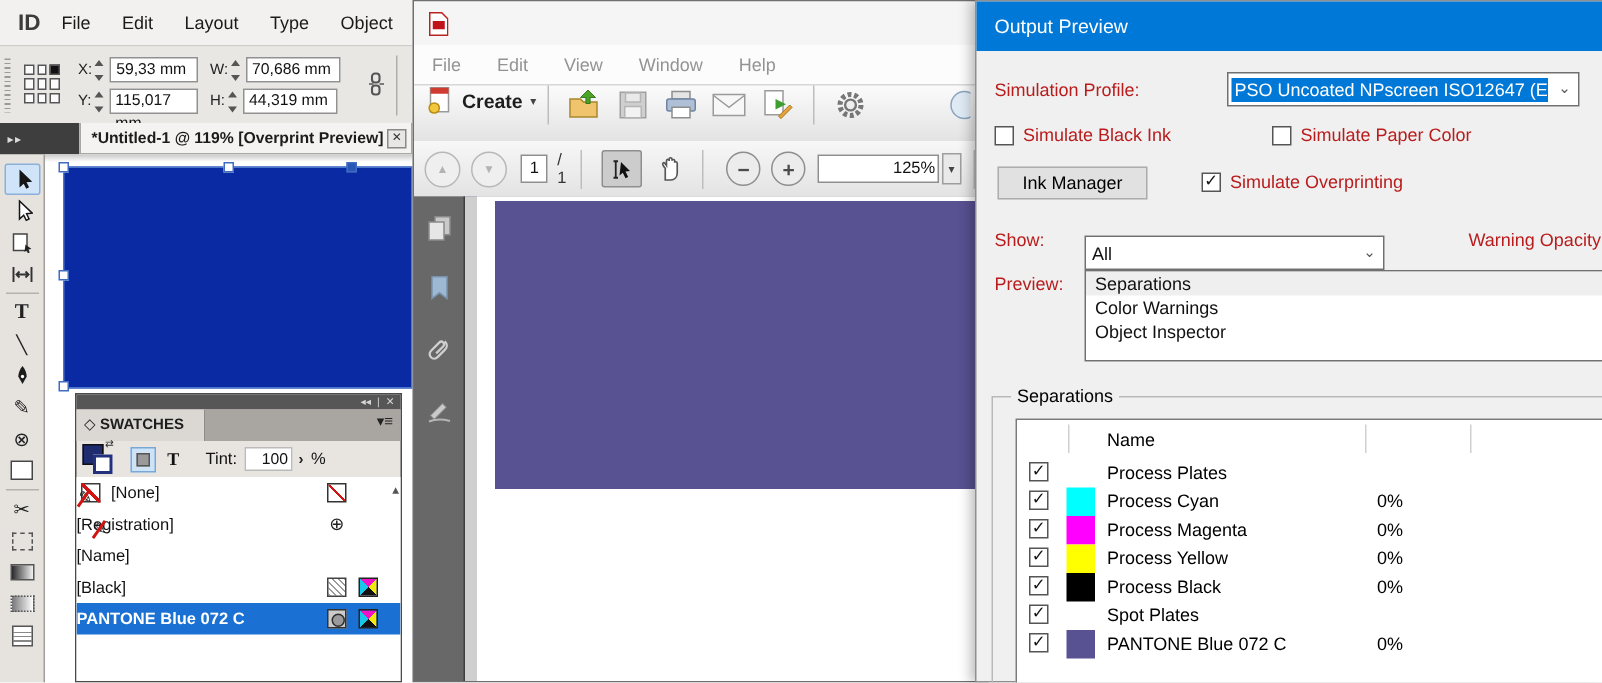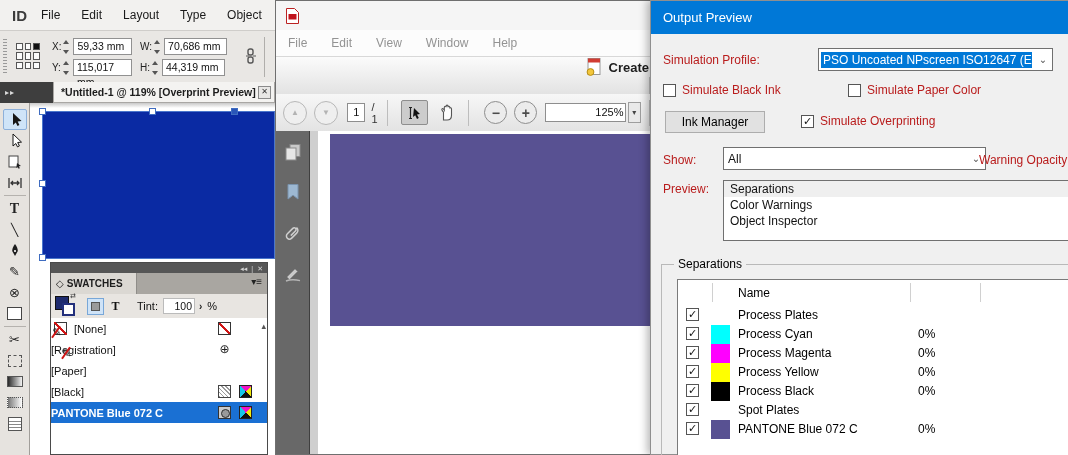--- a/index.html
+++ b/index.html
@@ -116,21 +116,21 @@
   .sw-scroll{position:absolute;right:1px;top:3px;font-size:9px;color:#555;}
 
   
   #acrobat{left:275px;top:0;width:384px;height:455px;background:#f2f2f2;border:1px solid #6f6f6f;
            box-sizing:border-box;z-index:2;}
   .ac-title{left:0;top:0;right:0;height:29px;background:#f5f5f5;border-bottom:1px solid #e0e0e0;
             display:flex;align-items:center;padding-left:9px;gap:7px;font-size:12px;color:#3c3c3c;}
   .ac-menus{left:0;top:29px;right:0;height:26px;background:#fcfcfc;display:flex;align-items:center;
             gap:24px;padding-left:12px;font-size:12px;color:#939393;}
   .ac-toolbar{left:0;top:55px;right:0;height:38px;background:linear-gradient(#fbfbfb,#e2e2e2);
-              border-top:1px solid #d8d8d8;border-bottom:1px solid #bdbdbd;display:flex;align-items:flex-end;flex-direction:column;}
+              border-top:1px solid #d8d8d8;border-bottom:1px solid #bdbdbd;display:flex;align-items:flex-start;}
   .create-btn{display:flex;align-items:center;gap:5px;margin-left:7px;font-size:13px;font-weight:bold;color:#1d1d1d;}
   .caret{font-size:8px;color:#444;}
   .vsep{width:1px;height:26px;background:#bdbdbd;margin:0 8px;flex:0 0 auto;}
   .tb-ico{width:26px;height:26px;display:flex;align-items:center;justify-content:center;flex:0 0 auto;margin:0 3px;}
   .ac-navbar{left:0;top:93px;right:0;height:37px;background:linear-gradient(#f7f7f7,#e3e3e3);
              border-bottom:1px solid #5a5a7a;display:flex;align-items:center;}
   .circ{width:22px;height:22px;border-radius:50%;border:1px solid #b8b8b8;background:#efefef;
         display:flex;align-items:center;justify-content:center;flex:0 0 auto;margin-left:7px;}
   .circ .g{font-size:8px;color:#b3b3b3;}
   .circ2{width:21px;height:21px;border-radius:50%;border:1px solid #8e8e8e;background:#ececec;
@@ -378,21 +378,21 @@
           <div class="sw-row">
 
             <span>[Registration]</span>
             <span class="sw-ico pos-pencil pencil-slash"></span>
             <span class="sw-ico pos-a i-registration registration"></span>
 
           </div>
 
           <div class="sw-row">
 
-            <span>[Paper]</span>
+            <span>[Name]</span>
 
           </div>
 
           <div class="sw-row">
 
             <span>[Black]</span>
 
             <span class="sw-ico pos-a i-halftone halftone"></span>
             <span class="sw-ico pos-b i-cmyk cmyk"></span>
 
@@ -578,21 +578,21 @@
 
     <div class="btn abs" style="left:14px;top:110px;width:100px;height:22px;">
       <span>Ink Manager</span>
     </div>
     <div class="chk-row" style="left:150px;top:113px;">
       <span class="chk on"></span>
       <span class="dlg-label">Simulate Overprinting</span>
     </div>
 
     <span class="dlg-label abs" style="left:12px;top:152px;">Show:</span>
-    <div class="combo abs" style="left:72px;top:146px;width:263px;">
+    <div class="combo abs" style="left:72px;top:156px;width:200px;">
       <span class="val">All</span>
       <span class="chev">⌄</span>
     </div>
     <span class="dlg-label abs" style="left:328px;top:152px;white-space:nowrap;">Warning Opacity</span>
 
     <span class="dlg-label abs" style="left:12px;top:181px;">Preview:</span>
     <div class="listbox abs" style="left:72px;top:179px;width:346px;height:61px;">
 
         <div class="item selected">Separations</div>
 

